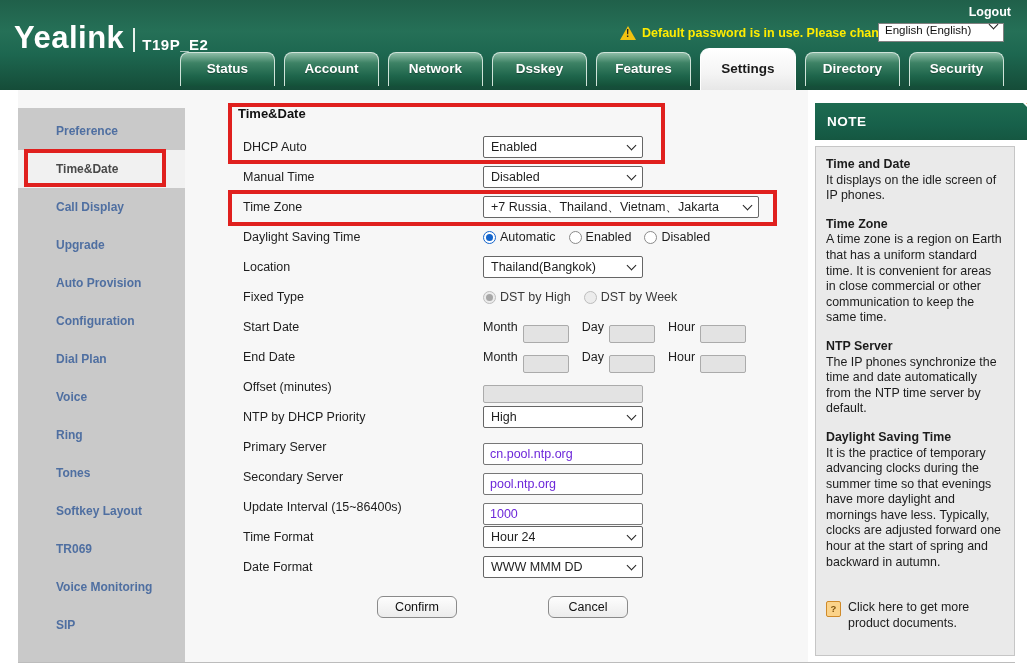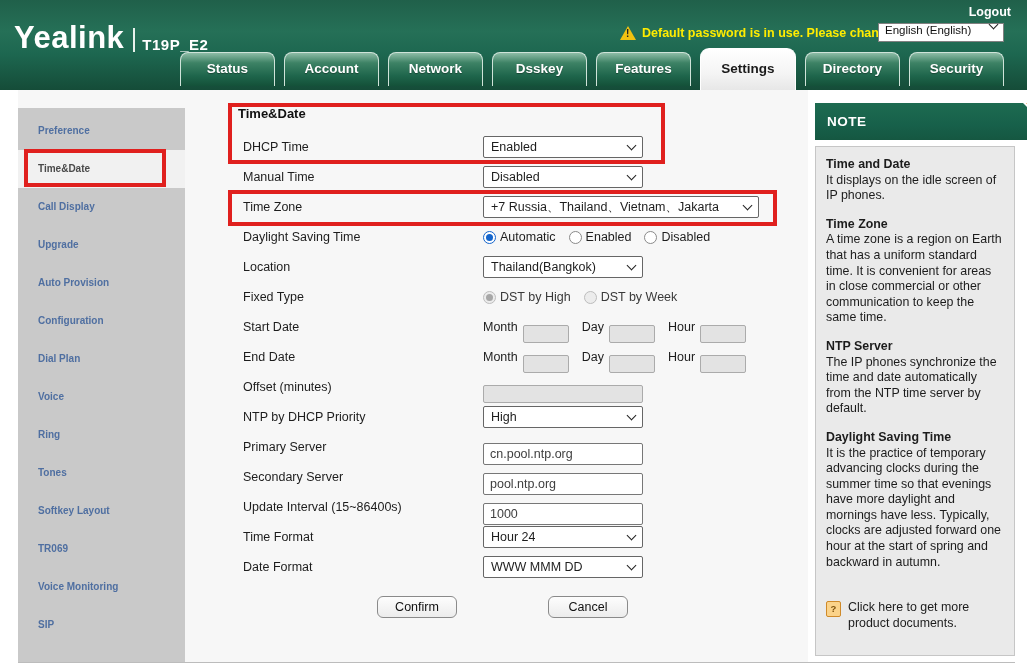--- a/index.html
+++ b/index.html
@@ -33,34 +33,34 @@
   .tab.active{width:96px;height:42px;line-height:40px;color:#1a1a1a;text-shadow:none;
        background:linear-gradient(180deg,#ffffff 0%,#f4f4f4 60%,#e7e7e7 100%);
        border:1px solid #fff;border-bottom:none;border-radius:9px 9px 0 0;}
 
   
   .central{position:absolute;left:18px;top:90px;width:790px;height:572px;background:#f7f7f7;}
   .bottomline{position:absolute;left:18px;top:662px;width:997px;height:1px;background:#bcbcbc;}
 
   
   .sidebar{position:absolute;left:18px;top:108px;width:167px;height:554px;background:#c9c9c9;padding-top:4px;box-sizing:border-box;}
-  .side-item{height:38px;line-height:38px;padding-left:20px;font-size:10px;font-weight:bold;color:#4f6fa1;cursor:pointer;}
+  .side-item{height:38px;line-height:38px;padding-left:38px;font-size:12px;font-weight:bold;color:#4f6fa1;cursor:pointer;}
   .side-item.active{background:#f1f1f1;color:#4a4a4a;}
 
   
   .form{position:absolute;left:228px;top:100px;width:566px;font-size:12.5px;color:#1d1d1d;}
   .form-title{height:32px;line-height:28px;font-weight:bold;font-size:13px;padding-left:10px;color:#111;}
   .row{display:flex;align-items:center;height:30px;}
   .lbl{padding-left:15px;width:240px;flex:none;}
   .sel{height:22px;width:160px;box-sizing:border-box;border:1px solid #666;border-radius:2px;background:#fff;
        display:flex;align-items:center;justify-content:space-between;padding:0 7px;cursor:pointer;}
   .sel.wide{width:276px;}
   .sel .val{white-space:nowrap;overflow:hidden;}
   .inp{height:22px;width:160px;box-sizing:border-box;border:1px solid #777;border-radius:2px;background:#fff;
-       padding:0 6px;font-size:12.5px;font-family:"Liberation Sans",sans-serif;color:#404040;margin-top:14px;}
+       padding:0 6px;font-size:12.5px;font-family:"Liberation Sans",sans-serif;color:#6d28d9;margin-top:14px;}
   .inp.small{width:46px;height:18px;}
   .inp.dis{background:#e3e3e3;border-color:#ababab;}
   .inp.off{height:18px;}
   .radio{width:13px;height:13px;border-radius:50%;border:1px solid #8a8a8a;background:#fff;box-sizing:border-box;
          position:relative;flex:none;}
   .radio.sel2{border:1.5px solid #1465cc;}
   .radio.sel2::after{content:"";position:absolute;left:2px;top:2px;right:2px;bottom:2px;border-radius:50%;background:#1465cc;}
   .radio.dis{border-color:#bdbdbd;background:#ececec;}
   .radio.dis.sel2{border:1.5px solid #bdbdbd;}
   .radio.dis.sel2::after{background:#a7a7a7;}
@@ -151,21 +151,21 @@
     <div class="side-item">Softkey Layout</div>
     <div class="side-item">TR069</div>
     <div class="side-item">Voice Monitoring</div>
     <div class="side-item">SIP</div>
   </div>
 
   <div class="form">
     <div class="form-title">Time&amp;Date</div>
 
     <div class="row">
-      <div class="lbl">DHCP Time</div>
+      <div class="lbl">DHCP Auto</div>
       <div class="sel">
         <span class="val">Enabled</span>
         <span class="chev"></span>
       </div>
     </div>
 
     <div class="row">
       <div class="lbl">Manual Time</div>
       <div class="sel">
         <span class="val">Disabled</span>

